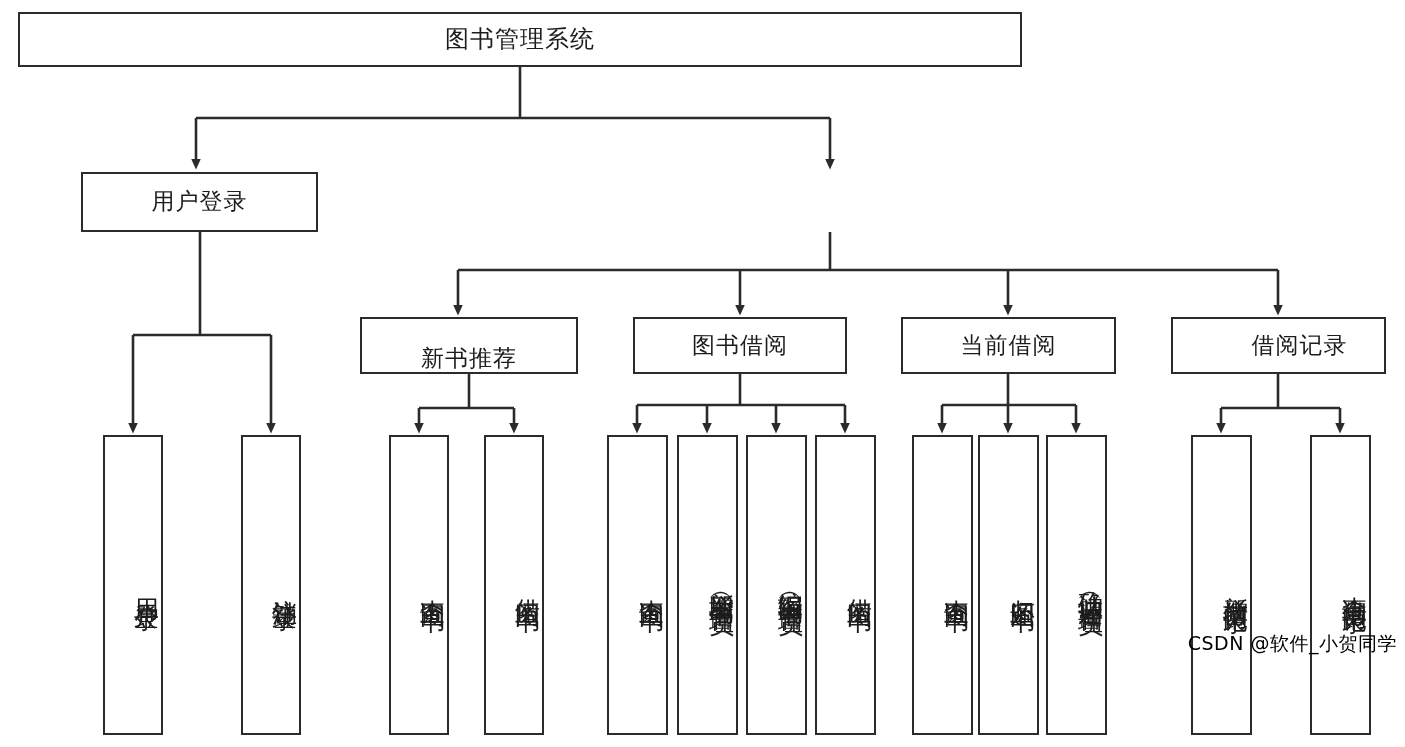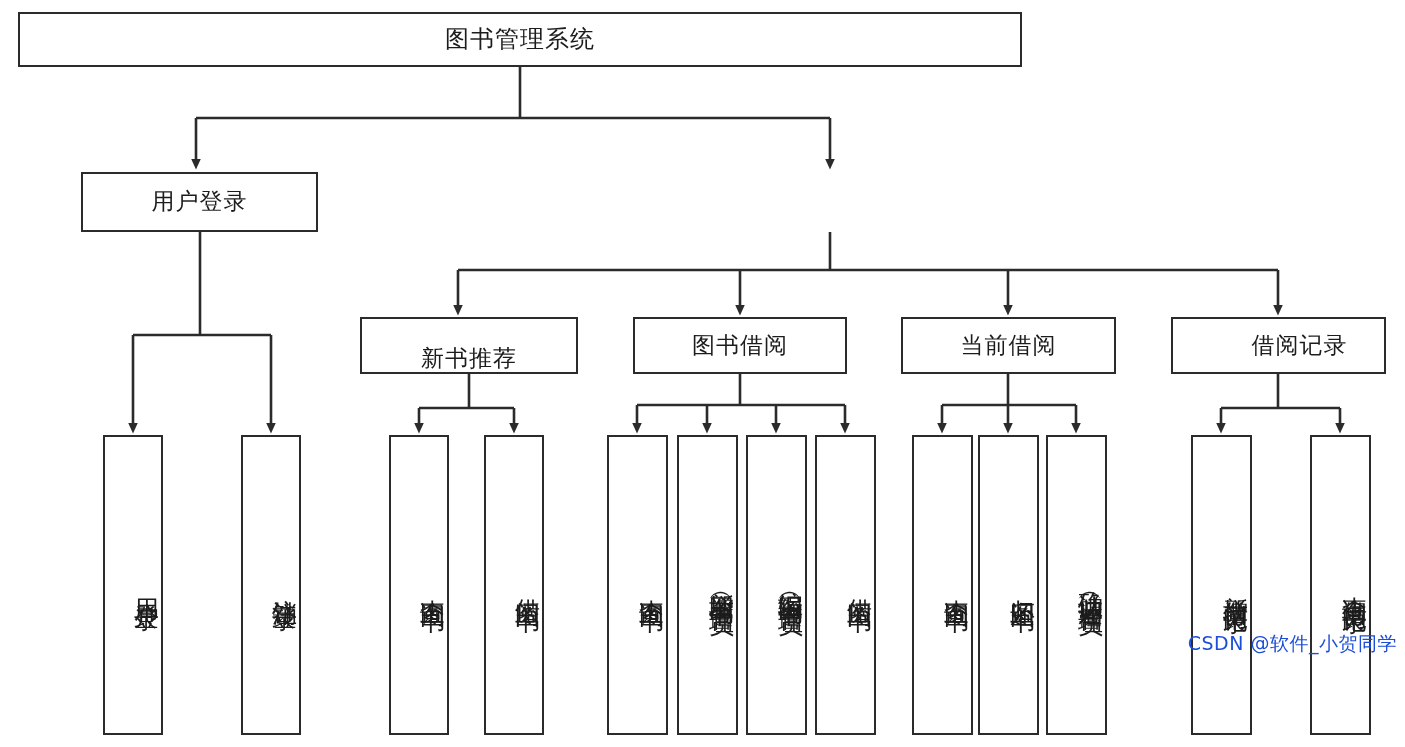--- a/index.html
+++ b/index.html
@@ -48,21 +48,21 @@
     writing-mode:vertical-rl;
     text-orientation:upright;
     white-space:nowrap;
   }
   .node.root{ font-size:24px; }
   #watermark{
     position:absolute;
     right:8px;
     bottom:4px;
     font-size:19px;
-    color:#1d4ed8;
+    color:#000000;
     white-space:nowrap;
     letter-spacing:0.5px;
   }
 </style>
 </head>
 <body>
 
 <div id="diagram">
 
   <svg id="edges" viewBox="0 0 1405 747" xmlns="http://www.w3.org/2000/svg">

